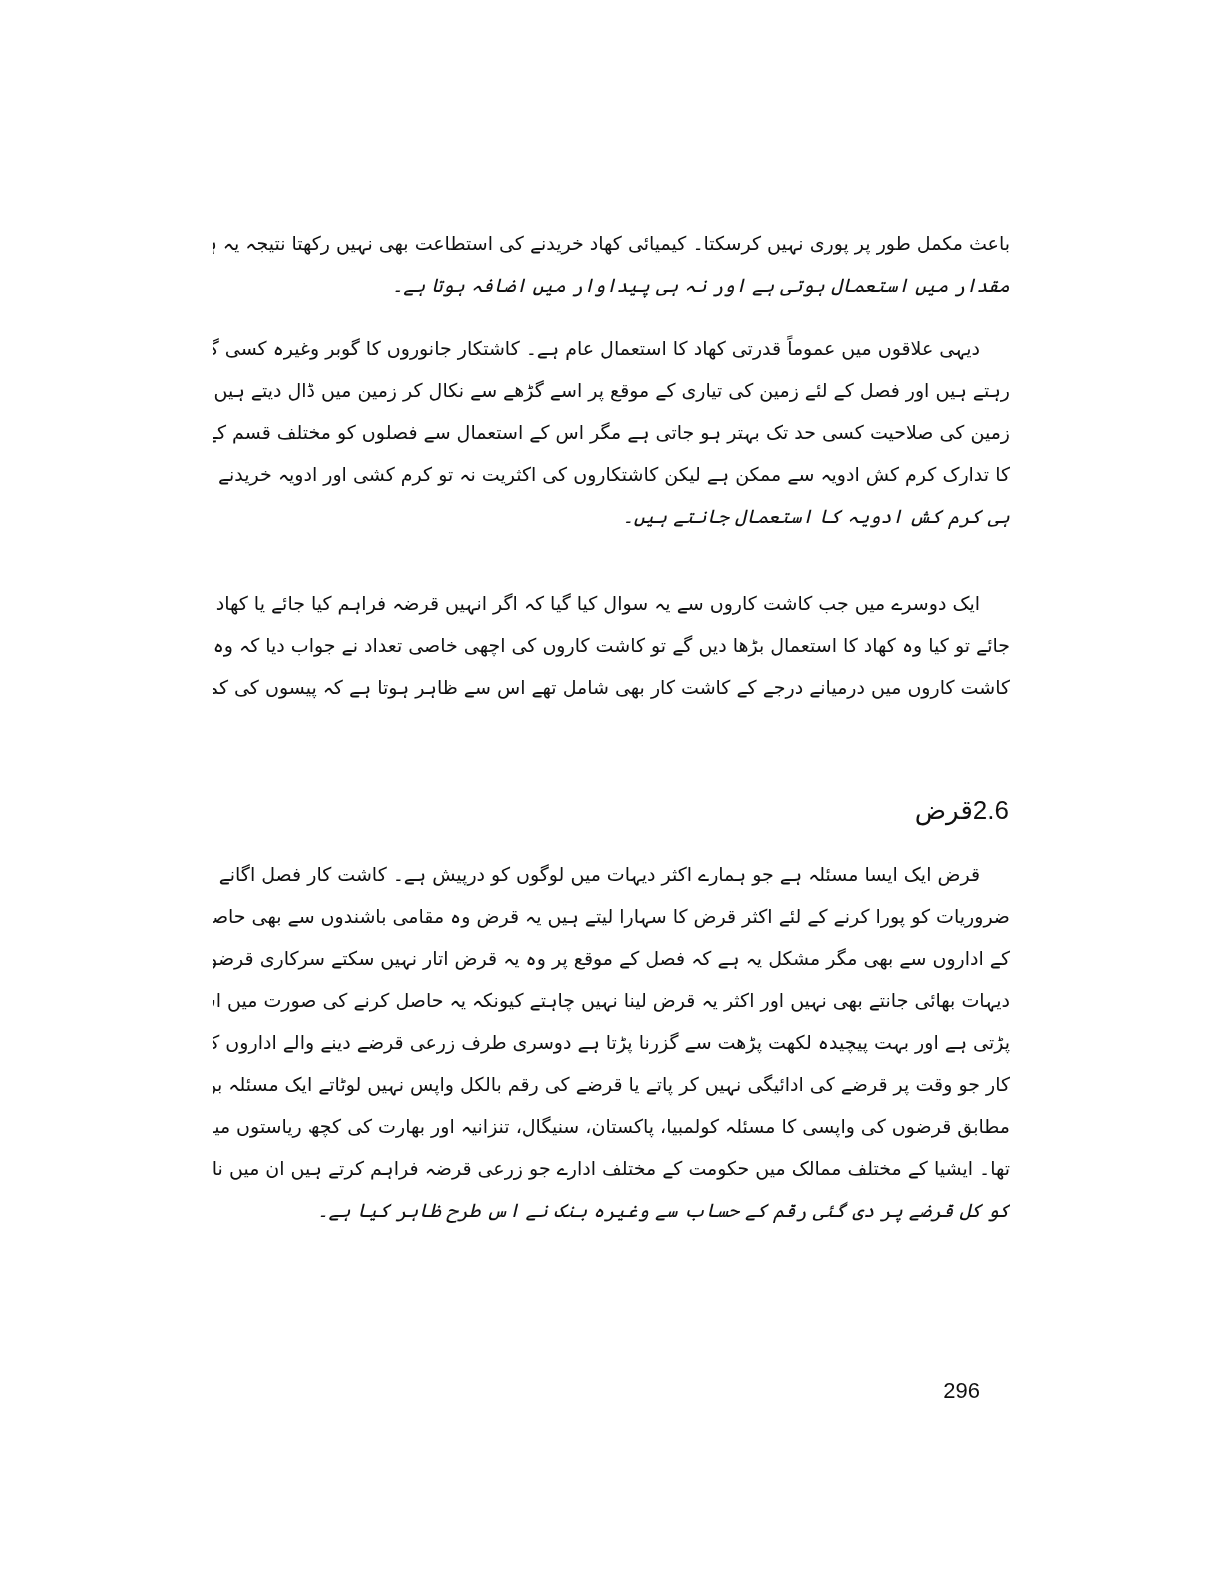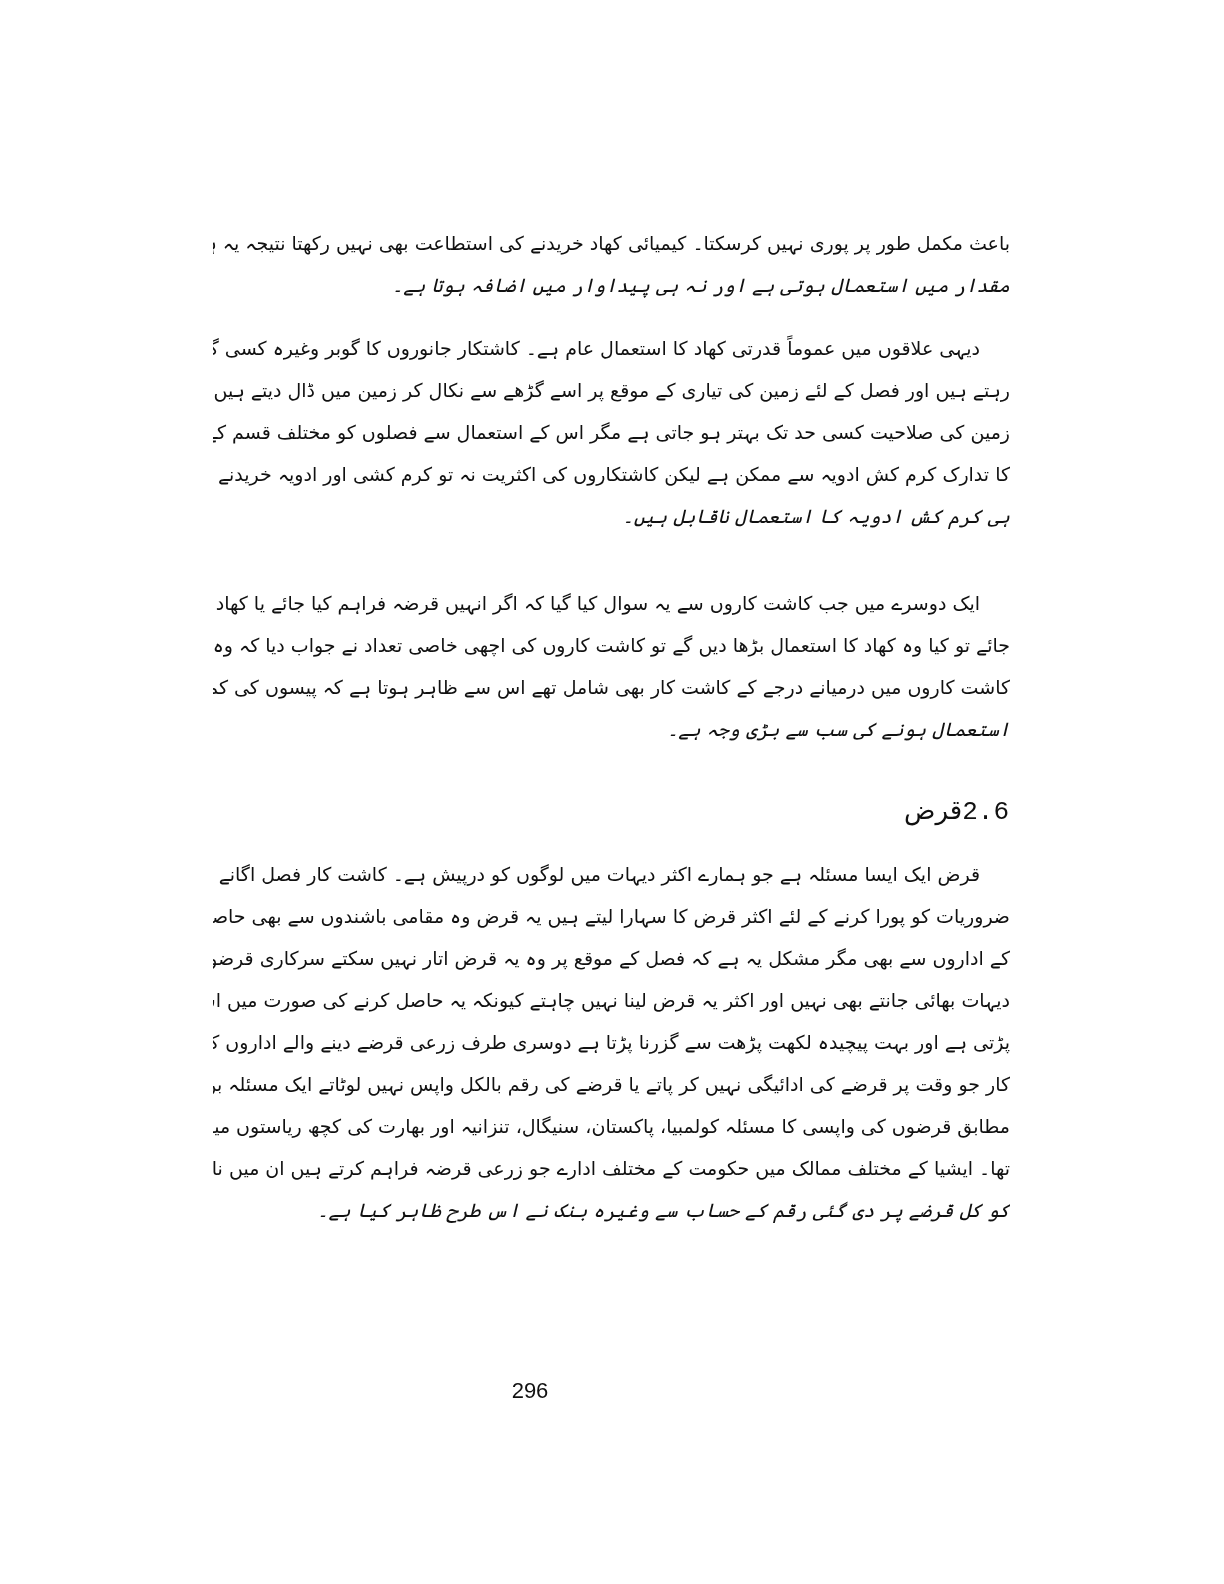--- a/index.html
+++ b/index.html
@@ -49,60 +49,58 @@
       right: 215px;
       top: 793px;
       direction: rtl;
       font-family: "DejaVu Sans", sans-serif;
       font-size: 26px;
       line-height: 34px;
       white-space: nowrap;
       color: #111111;
     }
     .heading .num {
-      font-family: Liberation Mono, monospace;
+      font-family: Liberation Sans, sans-serif;
       font-size: 26px;
       direction: ltr;
       unicode-bidi: isolate;
     }
     .page-number {
       position: absolute;
       left: 0;
       width: 980px;
       top: 1378px;
-      text-align: center;
+      text-align: right;
       font-family: "Liberation Sans", sans-serif;
       font-size: 22px;
       color: #111111;
-      margin-left: 40px;
     }
   </style>
 </head>
 <body>
 
 <div class="page">
 
   <div class="text-block" style="top:222px;">
     <span class="line">باعث مکمل طور پر پوری نہیں کرسکتا۔ کیمیائی کھاد خریدنے کی استطاعت بھی نہیں رکھتا نتیجہ یہ ہوتا ہے نہ تو موزوں کھاد مناسب</span>
     <span class="line last">مقدار میں استعمال ہوتی ہے اور نہ ہی پیداوار میں اضافہ ہوتا ہے۔</span>
   </div>
 
   <div class="text-block" style="top:327px;">
     <span class="line indent">دیہی علاقوں میں عموماً قدرتی کھاد کا استعمال عام ہے۔ کاشتکار جانوروں کا گوبر وغیرہ کسی گڑھے میں اکٹھا کرتے</span>
     <span class="line">رہتے ہیں اور فصل کے لئے زمین کی تیاری کے موقع پر اسے گڑھے سے نکال کر زمین میں ڈال دیتے ہیں۔ گو اس کھاد سے بھی</span>
     <span class="line">زمین کی صلاحیت کسی حد تک بہتر ہو جاتی ہے مگر اس کے استعمال سے فصلوں کو مختلف قسم کے کیڑے لگ جاتے ہیں۔ ان کیڑوں</span>
     <span class="line">کا تدارک کرم کش ادویہ سے ممکن ہے لیکن کاشتکاروں کی اکثریت نہ تو کرم کشی اور ادویہ خریدنے کی استطاعت رکھتے ہیں اور نہ</span>
-    <span class="line last">ہی کرم کش ادویہ کا استعمال ناقابل ہیں۔</span>
+    <span class="line last">ہی کرم کش ادویہ کا استعمال جانتے ہیں۔</span>
   </div>
 
   <div class="text-block" style="top:582px;">
     <span class="line indent">ایک دوسرے میں جب کاشت کاروں سے یہ سوال کیا گیا کہ اگر انہیں قرضہ فراہم کیا جائے یا کھاد قرض پر دی</span>
     <span class="line">جائے تو کیا وہ کھاد کا استعمال بڑھا دیں گے تو کاشت کاروں کی اچھی خاصی تعداد نے جواب دیا کہ وہ یقیناً ایسا کریں گے ان</span>
     <span class="line">کاشت کاروں میں درمیانے درجے کے کاشت کار بھی شامل تھے اس سے ظاہر ہوتا ہے کہ پیسوں کی کمی کیمیاوی کھاد کے کم</span>
-    <span class="line last">استعمال ہونے کی سب سے بڑی وجہ ہے۔</span>
   </div>
 
   <div class="heading">
     <span class="num">2.6</span><span>قرض</span>
   </div>
 
   <div class="text-block" style="top:853px;">
     <span class="line indent">قرض ایک ایسا مسئلہ ہے جو ہمارے اکثر دیہات میں لوگوں کو درپیش ہے۔ کاشت کار فصل اگانے کے موقع پر اپنی</span>
     <span class="line">ضروریات کو پورا کرنے کے لئے اکثر قرض کا سہارا لیتے ہیں یہ قرض وہ مقامی باشندوں سے بھی حاصل کرتے ہیں اور حکومت</span>
     <span class="line">کے اداروں سے بھی مگر مشکل یہ ہے کہ فصل کے موقع پر وہ یہ قرض اتار نہیں سکتے سرکاری قرضوں کے بارے تو جاری اکثر</span>

